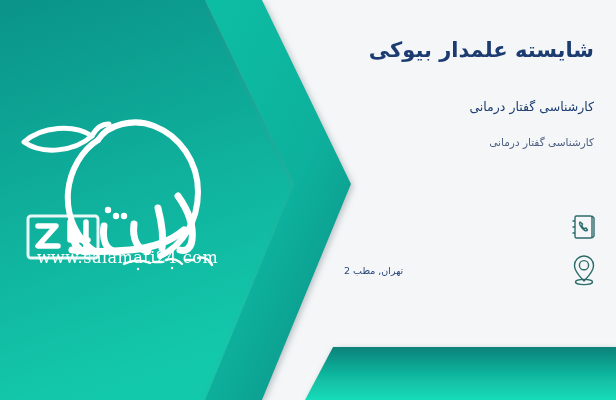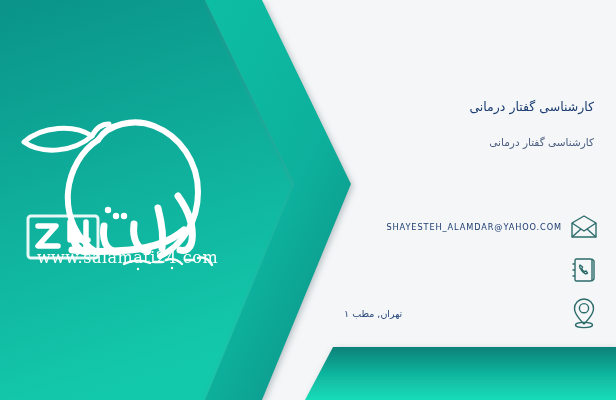--- a/index.html
+++ b/index.html
@@ -223,37 +223,26 @@
         <circle cx="126" cy="169" r="1.2" fill="#ffffff" stroke="none"></circle>
         <circle cx="160" cy="168" r="1.2" fill="#ffffff" stroke="none"></circle>
       </g>
     </svg>
     <div style="position:absolute; left:8px; top:148px; width:215px; text-align:center;
                 color:#ffffff; font-size:16px; letter-spacing:0.5px;
                 font-family:'DejaVu Serif','Liberation Serif',serif;">www.salamati24.com</div>
   </div>
 
   <div class="content">
+    <div class="title">شایسته علمدار بیوکی</div>
     <div class="subtitle-1">کارشناسی گفتار درمانی</div>
     <div class="subtitle-2">کارشناسی گفتار درمانی</div>
 
     <div class="contacts">
 
-      <div class="crow">
-        <div class="cicon">
-          <svg width="30" height="26" viewBox="0 0 30 26">
-            <g fill="none" stroke="#2d6b6b" stroke-width="1.4" stroke-linejoin="round">
-              <path d="M3,9 L15,2 L27,9 L27,23 L3,23 Z"></path>
-              <path d="M3,9 L15,17 L27,9"></path>
-              <path d="M3,23 L12,15 M27,23 L18,15"></path>
-            </g>
-          </svg>
-        </div>
-        <div class="ctext email">SHAYESTEH_ALAMDAR@YAHOO.COM</div>
-      </div>
 
       <div class="crow">
         <div class="cicon">
           <svg width="26" height="28" viewBox="0 0 26 28">
             <g fill="none" stroke="#2d6b6b" stroke-width="1.4" stroke-linejoin="round">
               <rect x="4" y="3" width="17" height="22" rx="1.5"></rect>
               <path d="M21,3 L23,5 L23,23 L21,25"></path>
               <path d="M4,8 L1.5,8 M4,14 L1.5,14 M4,20 L1.5,20"></path>
               <path d="M9,9 C9,9 8,10 9,12 C10.5,15 12,16.5 14,17.5 C15.5,18.2 16.5,17 16.5,17
                        L15,15 L13.2,15.6 C12,14.8 11.2,13.8 10.8,12.6 L11.6,11 Z"></path>
@@ -267,20 +256,20 @@
         <div class="cicon">
           <svg width="28" height="32" viewBox="0 0 28 32">
             <g fill="none" stroke="#2d6b6b" stroke-width="1.4" stroke-linejoin="round">
               <path d="M14,2 C8.7,2 4.5,6.2 4.5,11.4 C4.5,18 14,27 14,27 C14,27 23.5,18 23.5,11.4
                        C23.5,6.2 19.3,2 14,2 Z"></path>
               <circle cx="14" cy="11.2" r="4.6"></circle>
               <ellipse cx="14" cy="28" rx="8.5" ry="2.6"></ellipse>
             </g>
           </svg>
         </div>
-        <div class="ctext addr">تهران, مطب ۱</div>
+        <div class="ctext addr">تهران, مطب 2</div>
       </div>
 
     </div>
   </div>
 
 
 </div>
 
 </body></html>

